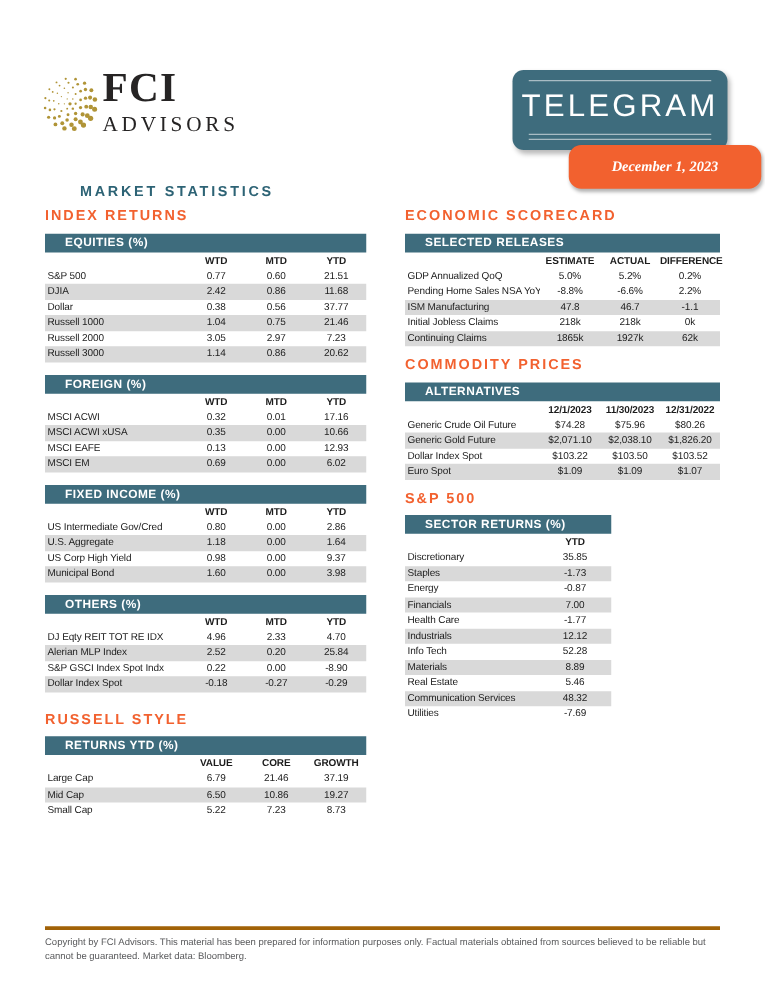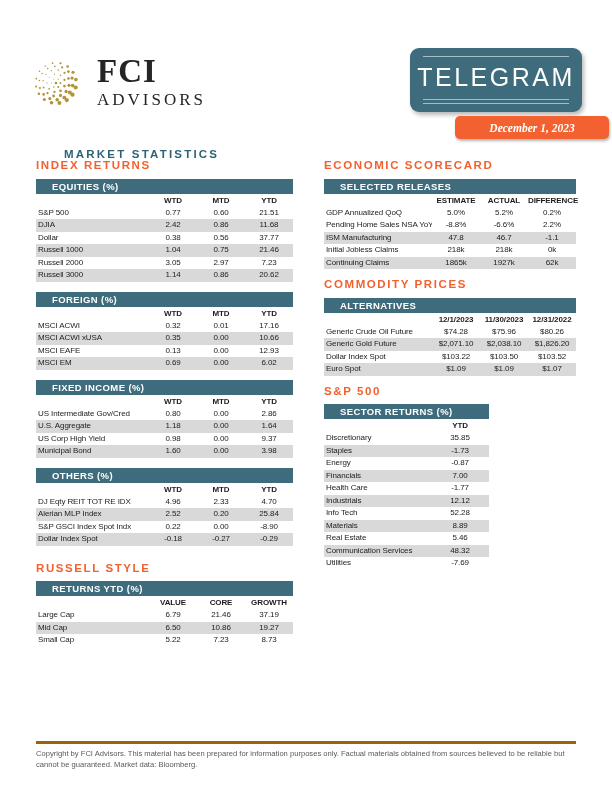--- a/index.html
+++ b/index.html
@@ -14,57 +14,57 @@
   .page {
     position: relative;
     width: 612px;
     height: 792px;
     background: #ffffff;
     font-family: "Liberation Sans", sans-serif;
     overflow: hidden;
   }
 
   
-  .logo { position: absolute; left: 33px; top: 58px; display: flex; align-items: flex-start; gap: 18px; }
+  .logo { position: absolute; left: 33px; top: 58px; display: flex; align-items: flex-start; gap: 3px; }
   .globe { width: 46px; height: 46px; margin-top: 2px; }
   .logo-text { display: flex; flex-direction: column; }
   .logo-fci {
     font-family: "Liberation Serif", serif;
     font-size: 33px; font-weight: 700; color: #262424; line-height: 0.82; letter-spacing: 1px;
   }
   .logo-advisors {
     font-family: "Liberation Serif", serif;
     font-size: 17px; font-weight: 400; color: #262424; letter-spacing: 3px; margin-top: 5px;
   }
 
   .telegram {
-    position: absolute; left: 410px; top: 48px; width: 172px; height: 64px;
+    position: absolute; left: 410px; top: 56px; width: 172px; height: 64px;
     background: var(--teal); border-radius: 9px;
     box-shadow: 2px 3px 4px rgba(0,0,0,0.28);
     display: flex; flex-direction: column; align-items: center; justify-content: center;
   }
   .telegram .rule { width: 146px; height: 1px; background: rgba(255,255,255,0.55); }
   .telegram .rule-b2 { margin-top: 3px; }
   .telegram-text { color: #fff; font-size: 25px; font-weight: 400; letter-spacing: 2.5px; margin: 6px 0 7px 0; }
 
   .date-banner {
-    position: absolute; left: 455px; top: 116px; width: 154px; height: 23px;
-    background: var(--orange); border-radius: 5px;
+    position: absolute; left: 455px; top: 116px; width: 154px; height: 35px;
+    background: var(--orange); border-radius: 10px;
     box-shadow: 1px 2px 3px rgba(0,0,0,0.3);
     color: #fff; font-family: "Liberation Serif", serif; font-style: italic; font-weight: 700; font-size: 11.5px;
     display: flex; align-items: center; justify-content: center;
   }
 
   .market-title {
     position: absolute; left: 36px; top: 148px;
     font-size: 11.5px; font-weight: 700; letter-spacing: 2.2px; color: var(--teal-text); padding-left: 28px;
   }
 
   
-  .columns { position: absolute; left: 36px; top: 160px; width: 540px; display: flex; gap: 31px; }
+  .columns { position: absolute; left: 36px; top: 168px; width: 540px; display: flex; gap: 31px; }
   .col.left  { width: 257px; }
   .col.right { width: 252px; }
 
   .section-title {
     font-size: 11.5px; font-weight: 700; letter-spacing: 1.6px; color: var(--orange);
     margin: 0 0 7px 0; line-height: 1;
   }
   .mt-russell   { margin-top: 17px; }
   .mt-commodity { margin-top: 4px; }
   .mt-sp500     { margin-top: 8px; }

